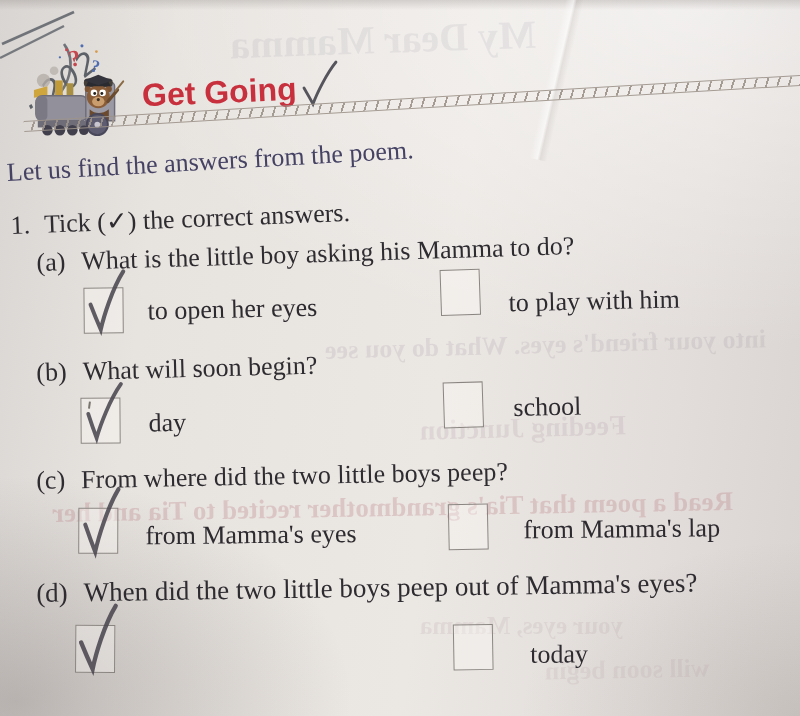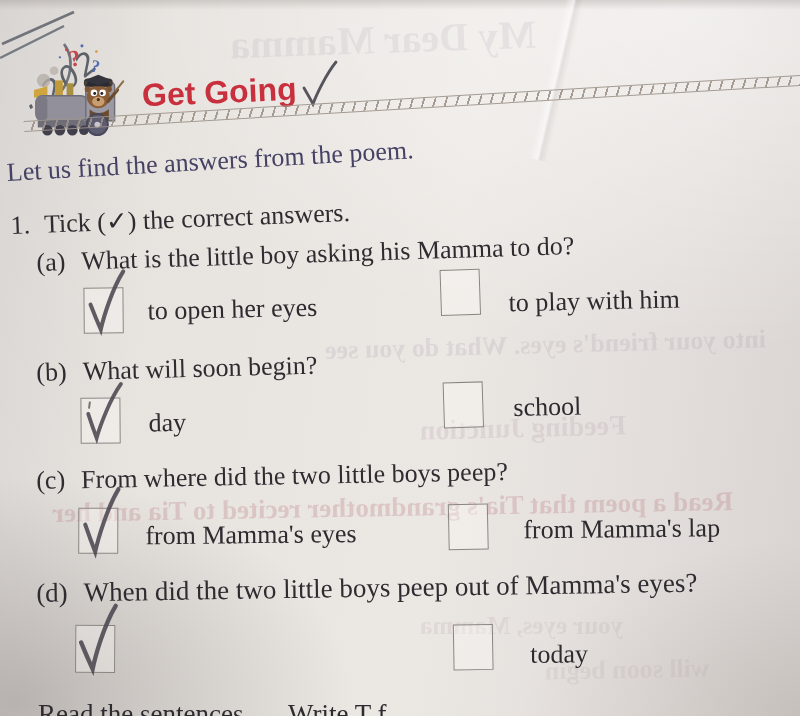--- a/index.html
+++ b/index.html
@@ -222,18 +222,14 @@
       <svg class="tick" viewBox="0 0 50 70">
           <path d="M10 36 C13 44 17 54 20 61 C23 48 32 20 43 3"></path>
         </svg>
     </span>
     <span class="cb cb2">
       
     </span>
     <span class="lbl lbl2">today</span>
   </div>
 
-  <div class="partial">
-    <span class="p-left">Read the sentences.</span>
-    <span class="p-right">Write T f</span>
-  </div>
 
 </div>
 
 </body></html>

